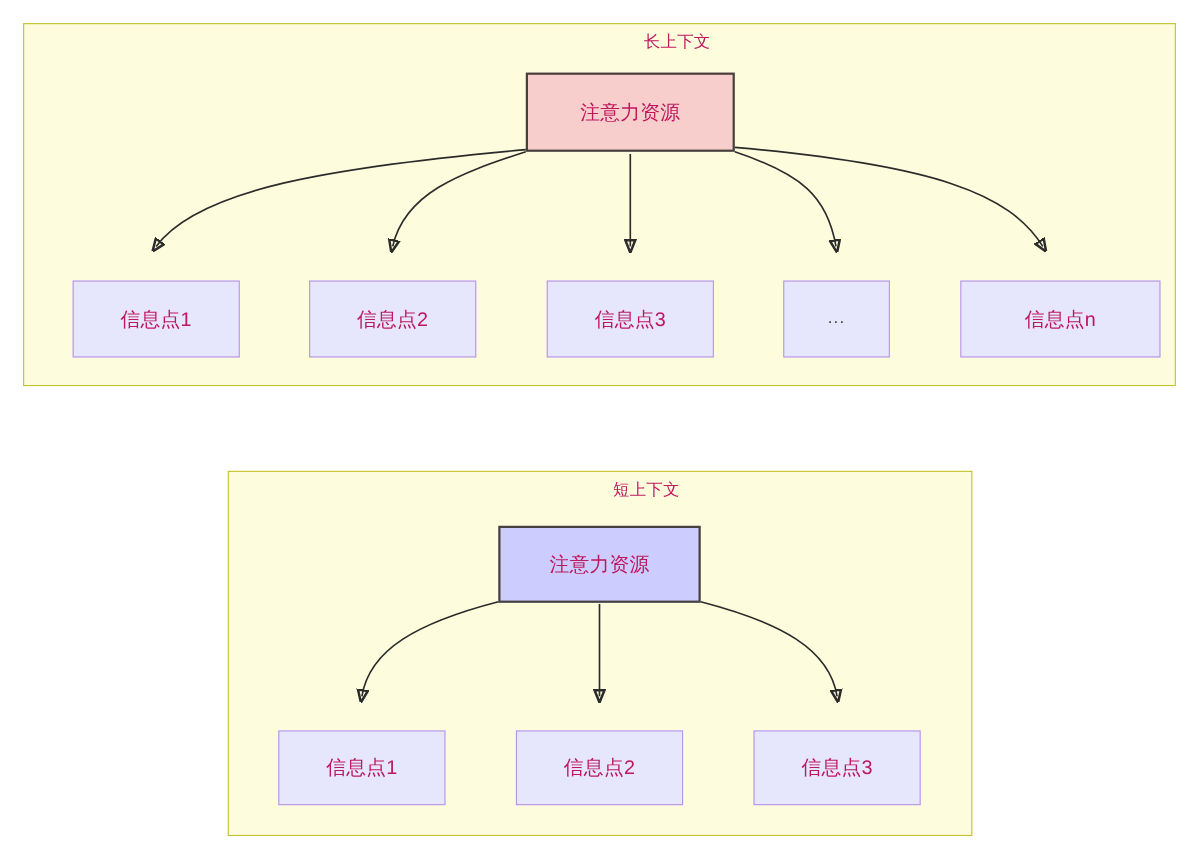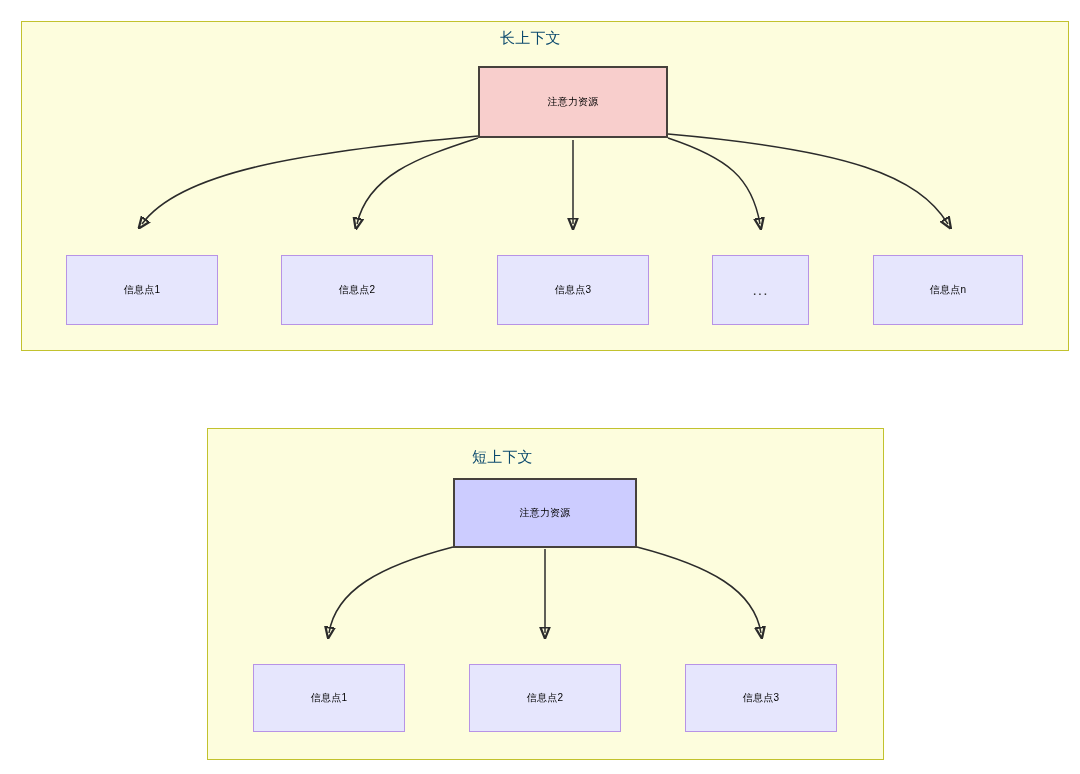--- a/index.html
+++ b/index.html
@@ -23,33 +23,33 @@
   }
   .group-box {
     position: absolute;
     background: #fdfddd;
     border: 1.6px solid #c2c22e;
     box-sizing: border-box;
   }
   .group-title {
     position: absolute;
     font-size: 15px;
-    color: #0c4a6e;
+    color: #be185d;
     white-space: nowrap;
-    text-align: left;
+    text-align: right;
     letter-spacing: 0.2px;
   }
   .node {
     position: absolute;
     box-sizing: border-box;
     display: flex;
     align-items: center;
     justify-content: center;
-    font-size: 10px;
-    color: #000000;
+    font-size: 18px;
+    color: #be185d;
     letter-spacing: 0.2px;
   }
   .node-root-red {
     background: #f8cecc;
     border: 2.2px solid #46413c;
   }
   .node-root-blue {
     background: #ccccff;
     border: 2.2px solid #46413c;
   }
@@ -90,25 +90,25 @@
   <div class="node node-root-red" style="left:478px; top:66px; width:190px; height:72px;">注意力资源</div>
 
   <div class="node node-leaf" style="left:66px; top:236px; width:152px; height:70px;">信息点1</div>
 
   <div class="node node-leaf" style="left:281px; top:236px; width:152px; height:70px;">信息点2</div>
 
   <div class="node node-leaf" style="left:497px; top:236px; width:152px; height:70px;">信息点3</div>
 
   <div class="node node-leaf ellipsis-node" style="left:712px; top:236px; width:97px; height:70px;">...</div>
 
-  <div class="node node-leaf" style="left:873px; top:236px; width:150px; height:70px;">信息点n</div>
+  <div class="node node-leaf" style="left:873px; top:236px; width:182px; height:70px;">信息点n</div>
 
   <div class="group-box" style="left:207px; top:428px; width:677px; height:332px;"></div>
 
-  <div class="group-title" style="left:472px; top:448px; width:146px;">短上下文</div>
+  <div class="group-title" style="left:472px; top:436px; width:146px;">短上下文</div>
 
   <div class="node node-root-blue" style="left:453px; top:478px; width:184px; height:70px;">注意力资源</div>
 
   <div class="node node-leaf" style="left:253px; top:645px; width:152px; height:68px;">信息点1</div>
 
   <div class="node node-leaf" style="left:469px; top:645px; width:152px; height:68px;">信息点2</div>
 
   <div class="node node-leaf" style="left:685px; top:645px; width:152px; height:68px;">信息点3</div>
 
   <svg class="edges" viewBox="0 0 1080 774" xmlns="http://www.w3.org/2000/svg">

